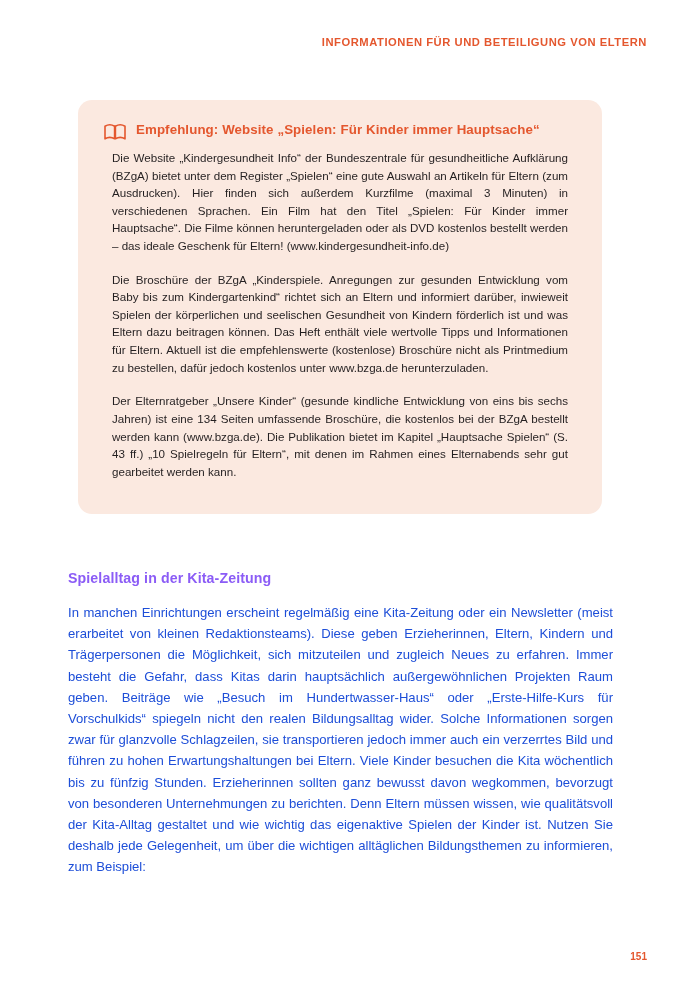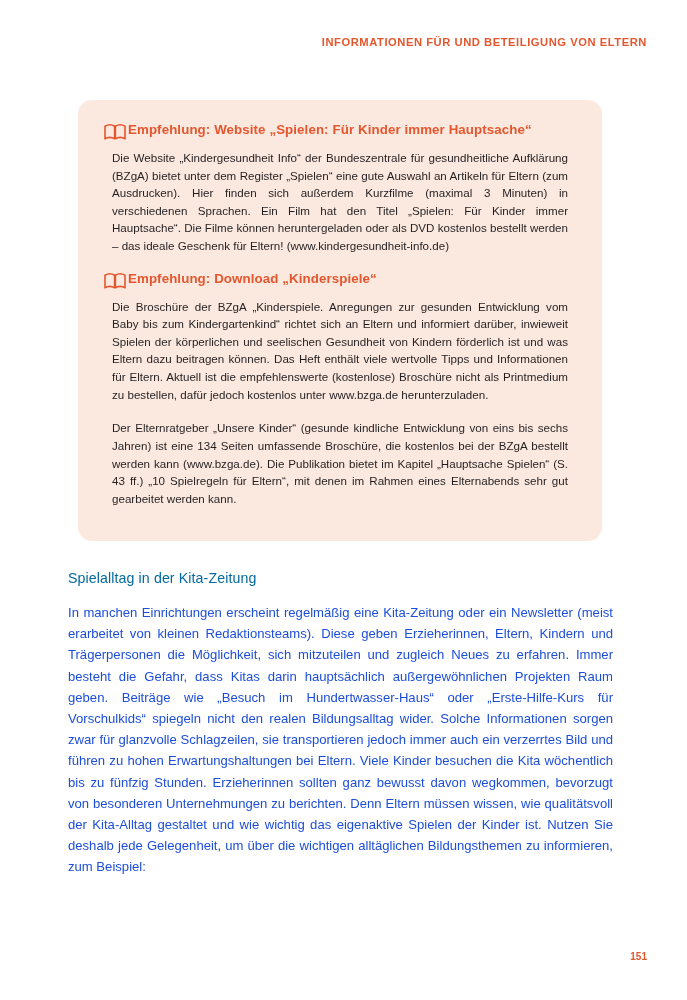--- a/index.html
+++ b/index.html
@@ -44,21 +44,21 @@
   }
   .tip {
     margin-bottom: 16px;
   }
   .tip:last-child {
     margin-bottom: 0;
   }
   .tip-head {
     display: flex;
     align-items: flex-start;
-    gap: 2px;
+    gap: 10px;
     margin-bottom: 8px;
   }
   .book-icon {
     flex: 0 0 auto;
     width: 22px;
     height: 18px;
     margin-top: 1px;
   }
   .tip-title {
     font-size: 13.3px;
@@ -76,22 +76,22 @@
     hyphens: manual;
   }
   .section {
     position: absolute;
     left: 68px;
     top: 570px;
     width: 545px;
   }
   .section-title {
     font-size: 14.2px;
-    font-weight: normal;
-    color: #0369a1;
+    font-weight: bold;
+    color: #8b5cf6;
     margin: 0 0 16px 0;
     letter-spacing: 0.1px;
   }
   .section-body {
     font-size: 13.1px;
     line-height: 1.62;
     color: #1d4ed8;
     text-align: justify;
     margin: 0;
   }
@@ -121,30 +121,20 @@
             <path d="M21 3.2c-3-1.8-6.4-1.9-9.6 0v12.6c3.2-1.9 6.6-1.8 9.6 0z" fill="none" stroke="#e4572e" stroke-width="1.6" stroke-linejoin="round"></path>
             <path d="M11 2.6v13.4" stroke="#e4572e" stroke-width="1.4"></path>
           </svg>
         </span>
         <span class="tip-title">Empfehlung: Website „Spielen: Für Kinder immer Hauptsache“</span>
       </div>
       <p class="tip-body">Die Website „Kindergesundheit Info“ der Bundeszentrale für gesundheitliche Aufklärung (BZgA) bietet unter dem Register „Spielen“ eine gute Auswahl an Artikeln für Eltern (zum Ausdrucken). Hier finden sich außerdem Kurzfilme (maximal 3 Minuten) in verschiedenen Sprachen. Ein Film hat den Titel „Spielen: Für Kinder immer Hauptsache“. Die Filme können heruntergeladen oder als DVD kostenlos bestellt werden – das ideale Geschenk für Eltern! (www.kindergesundheit-info.de)</p>
     </div>
 
     <div class="tip">
-      <div class="tip-head">
-        <span class="book-icon">
-          <svg viewBox="0 0 22 18" width="22" height="18" aria-hidden="true">
-            <path d="M1 3.2c3-1.8 6.4-1.9 9.6 0v12.6c-3.2-1.9-6.6-1.8-9.6 0z" fill="none" stroke="#e4572e" stroke-width="1.6" stroke-linejoin="round"></path>
-            <path d="M21 3.2c-3-1.8-6.4-1.9-9.6 0v12.6c3.2-1.9 6.6-1.8 9.6 0z" fill="none" stroke="#e4572e" stroke-width="1.6" stroke-linejoin="round"></path>
-            <path d="M11 2.6v13.4" stroke="#e4572e" stroke-width="1.4"></path>
-          </svg>
-        </span>
-        <span class="tip-title">Empfehlung: Download „Kinderspiele“</span>
-      </div>
       <p class="tip-body">Die Broschüre der BZgA „Kinderspiele. Anregungen zur gesunden Entwicklung vom Baby bis zum Kindergartenkind“ richtet sich an Eltern und informiert darüber, inwieweit Spielen der körperlichen und seelischen Gesundheit von Kindern förderlich ist und was Eltern dazu beitragen können. Das Heft enthält viele wertvolle Tipps und Informationen für Eltern. Aktuell ist die empfehlenswerte (kostenlose) Broschüre nicht als Printmedium zu bestellen, dafür jedoch kostenlos unter www.bzga.de herunterzuladen.</p>
     </div>
 
     <div class="tip">
       <p class="tip-body">Der Elternratgeber „Unsere Kinder“ (gesunde kindliche Entwicklung von eins bis sechs Jahren) ist eine 134 Seiten umfassende Broschüre, die kostenlos bei der BZgA bestellt werden kann (www.bzga.de). Die Publikation bietet im Kapitel „Hauptsache Spielen“ (S. 43 ff.) „10 Spielregeln für Eltern“, mit denen im Rahmen eines Elternabends sehr gut gearbeitet werden kann.</p>
     </div>
 
   </div>
 
   <div class="section">

